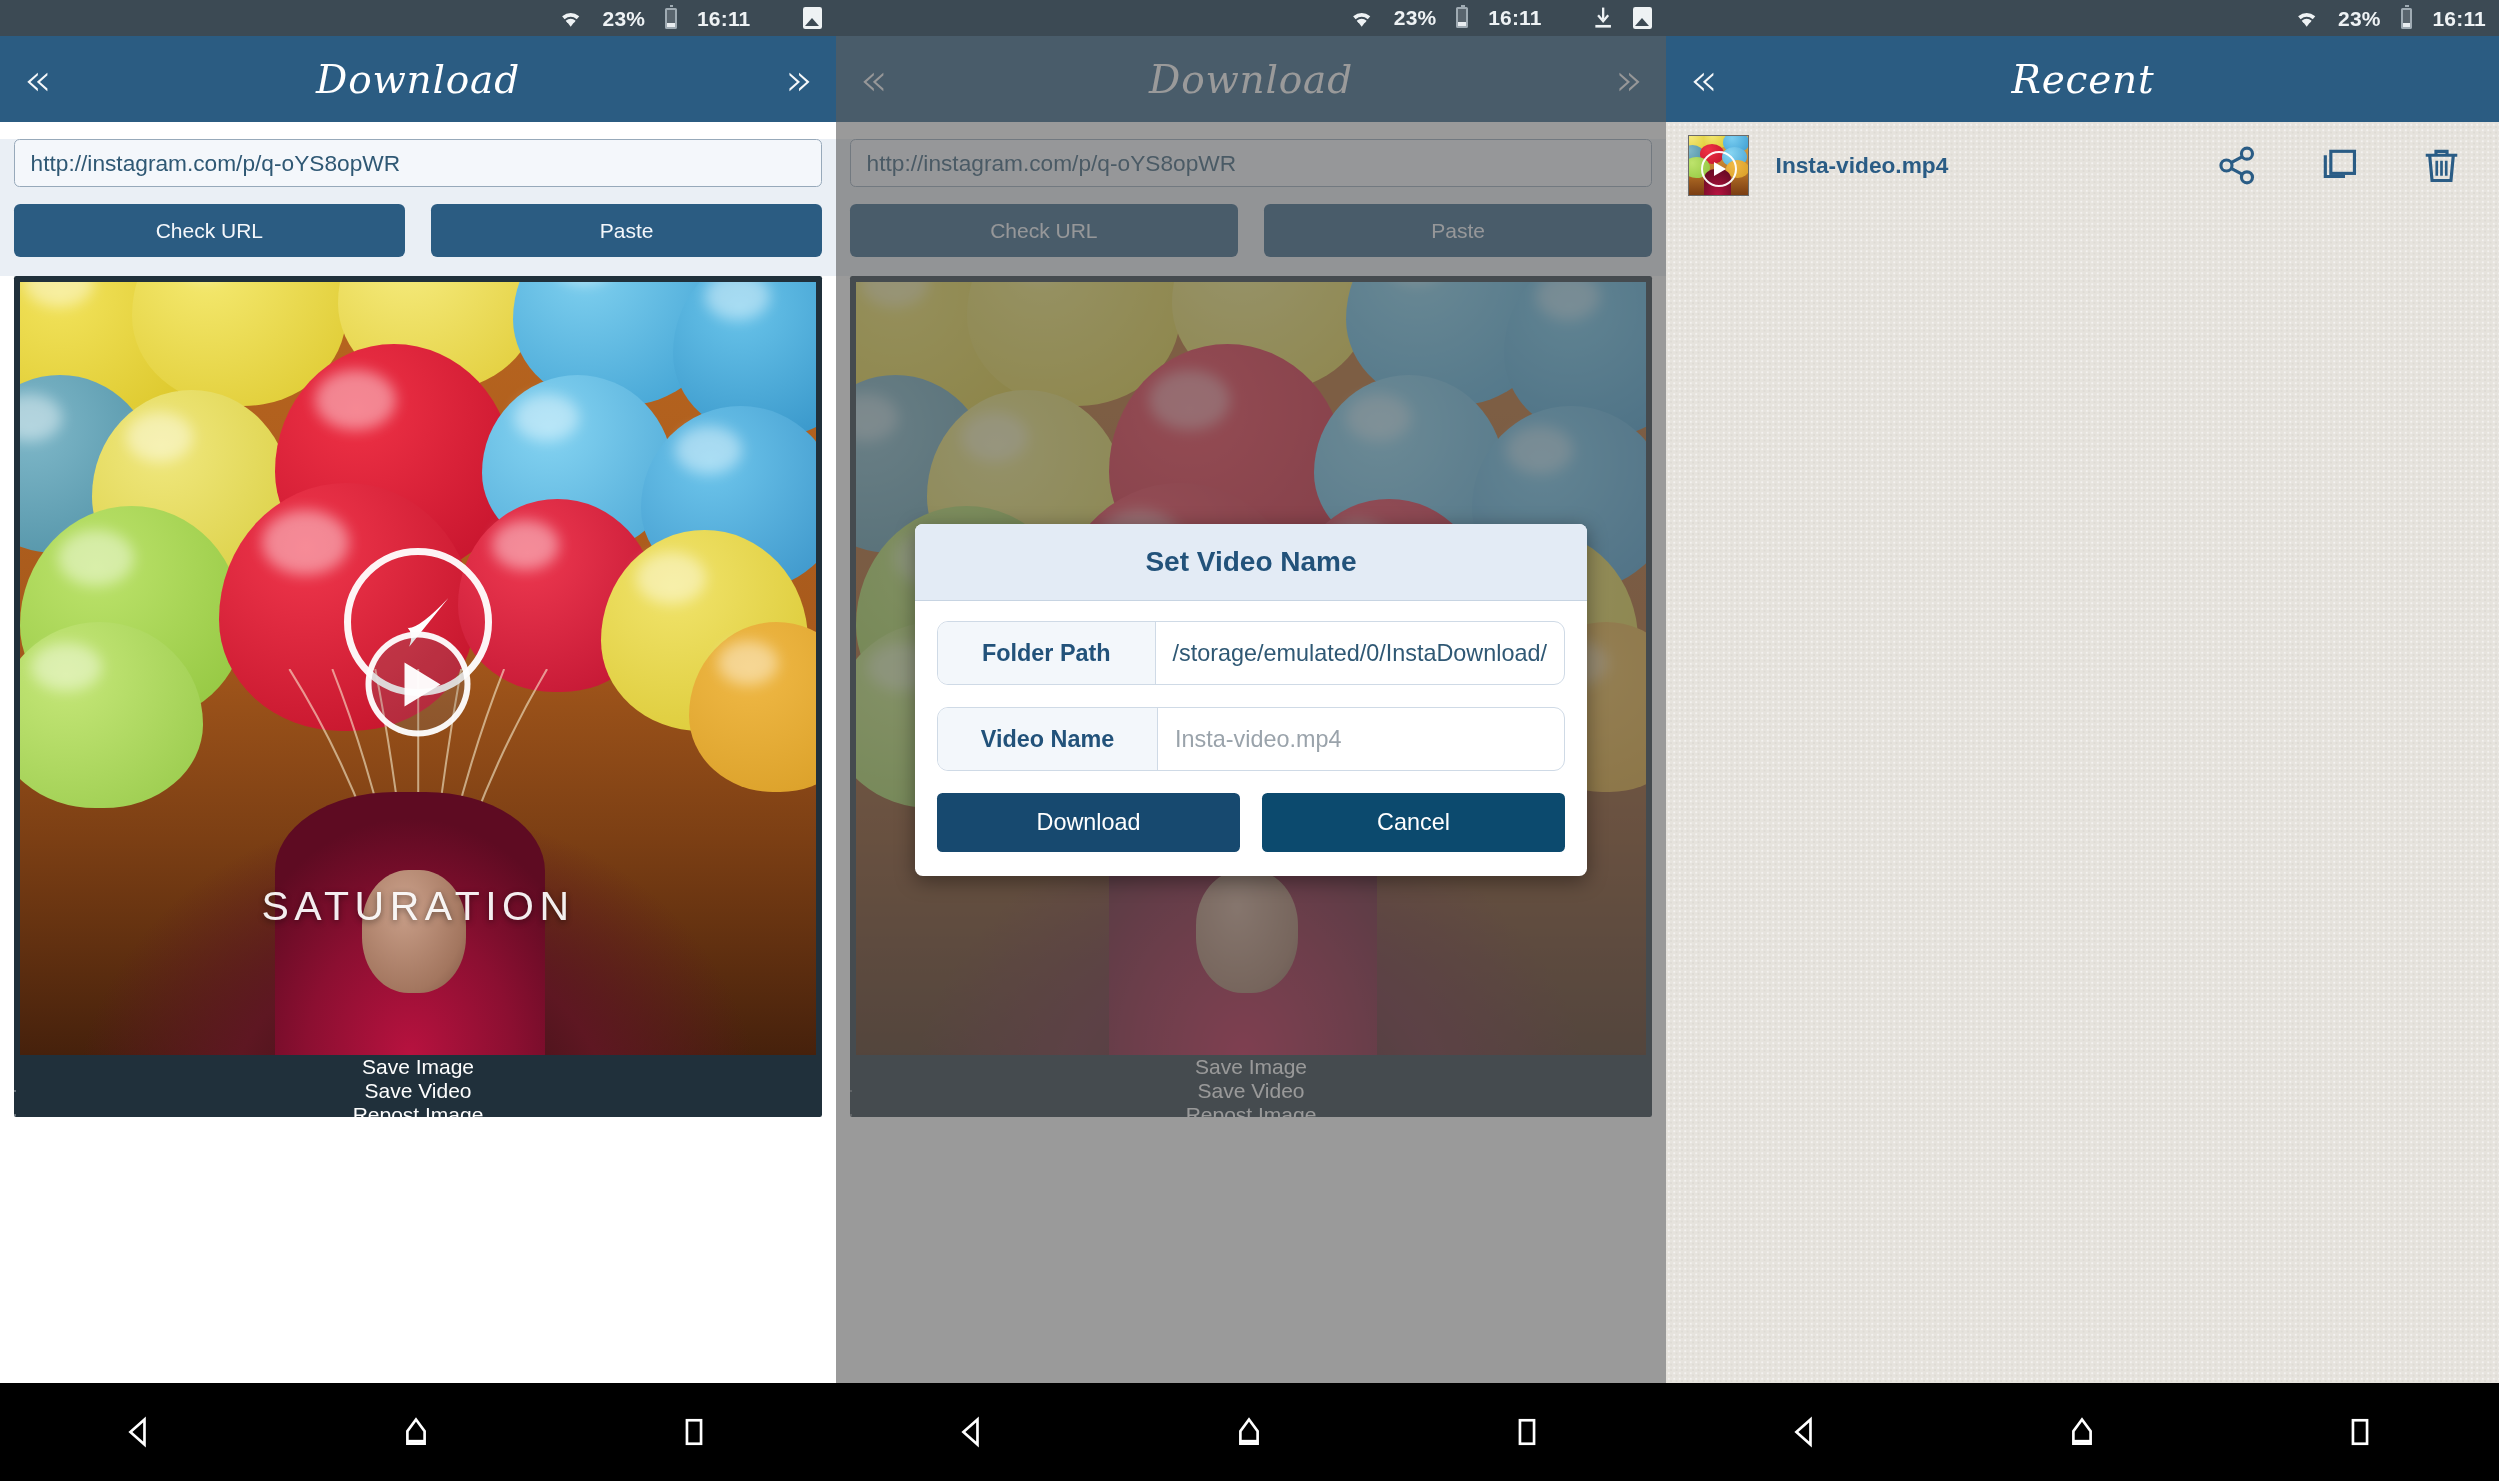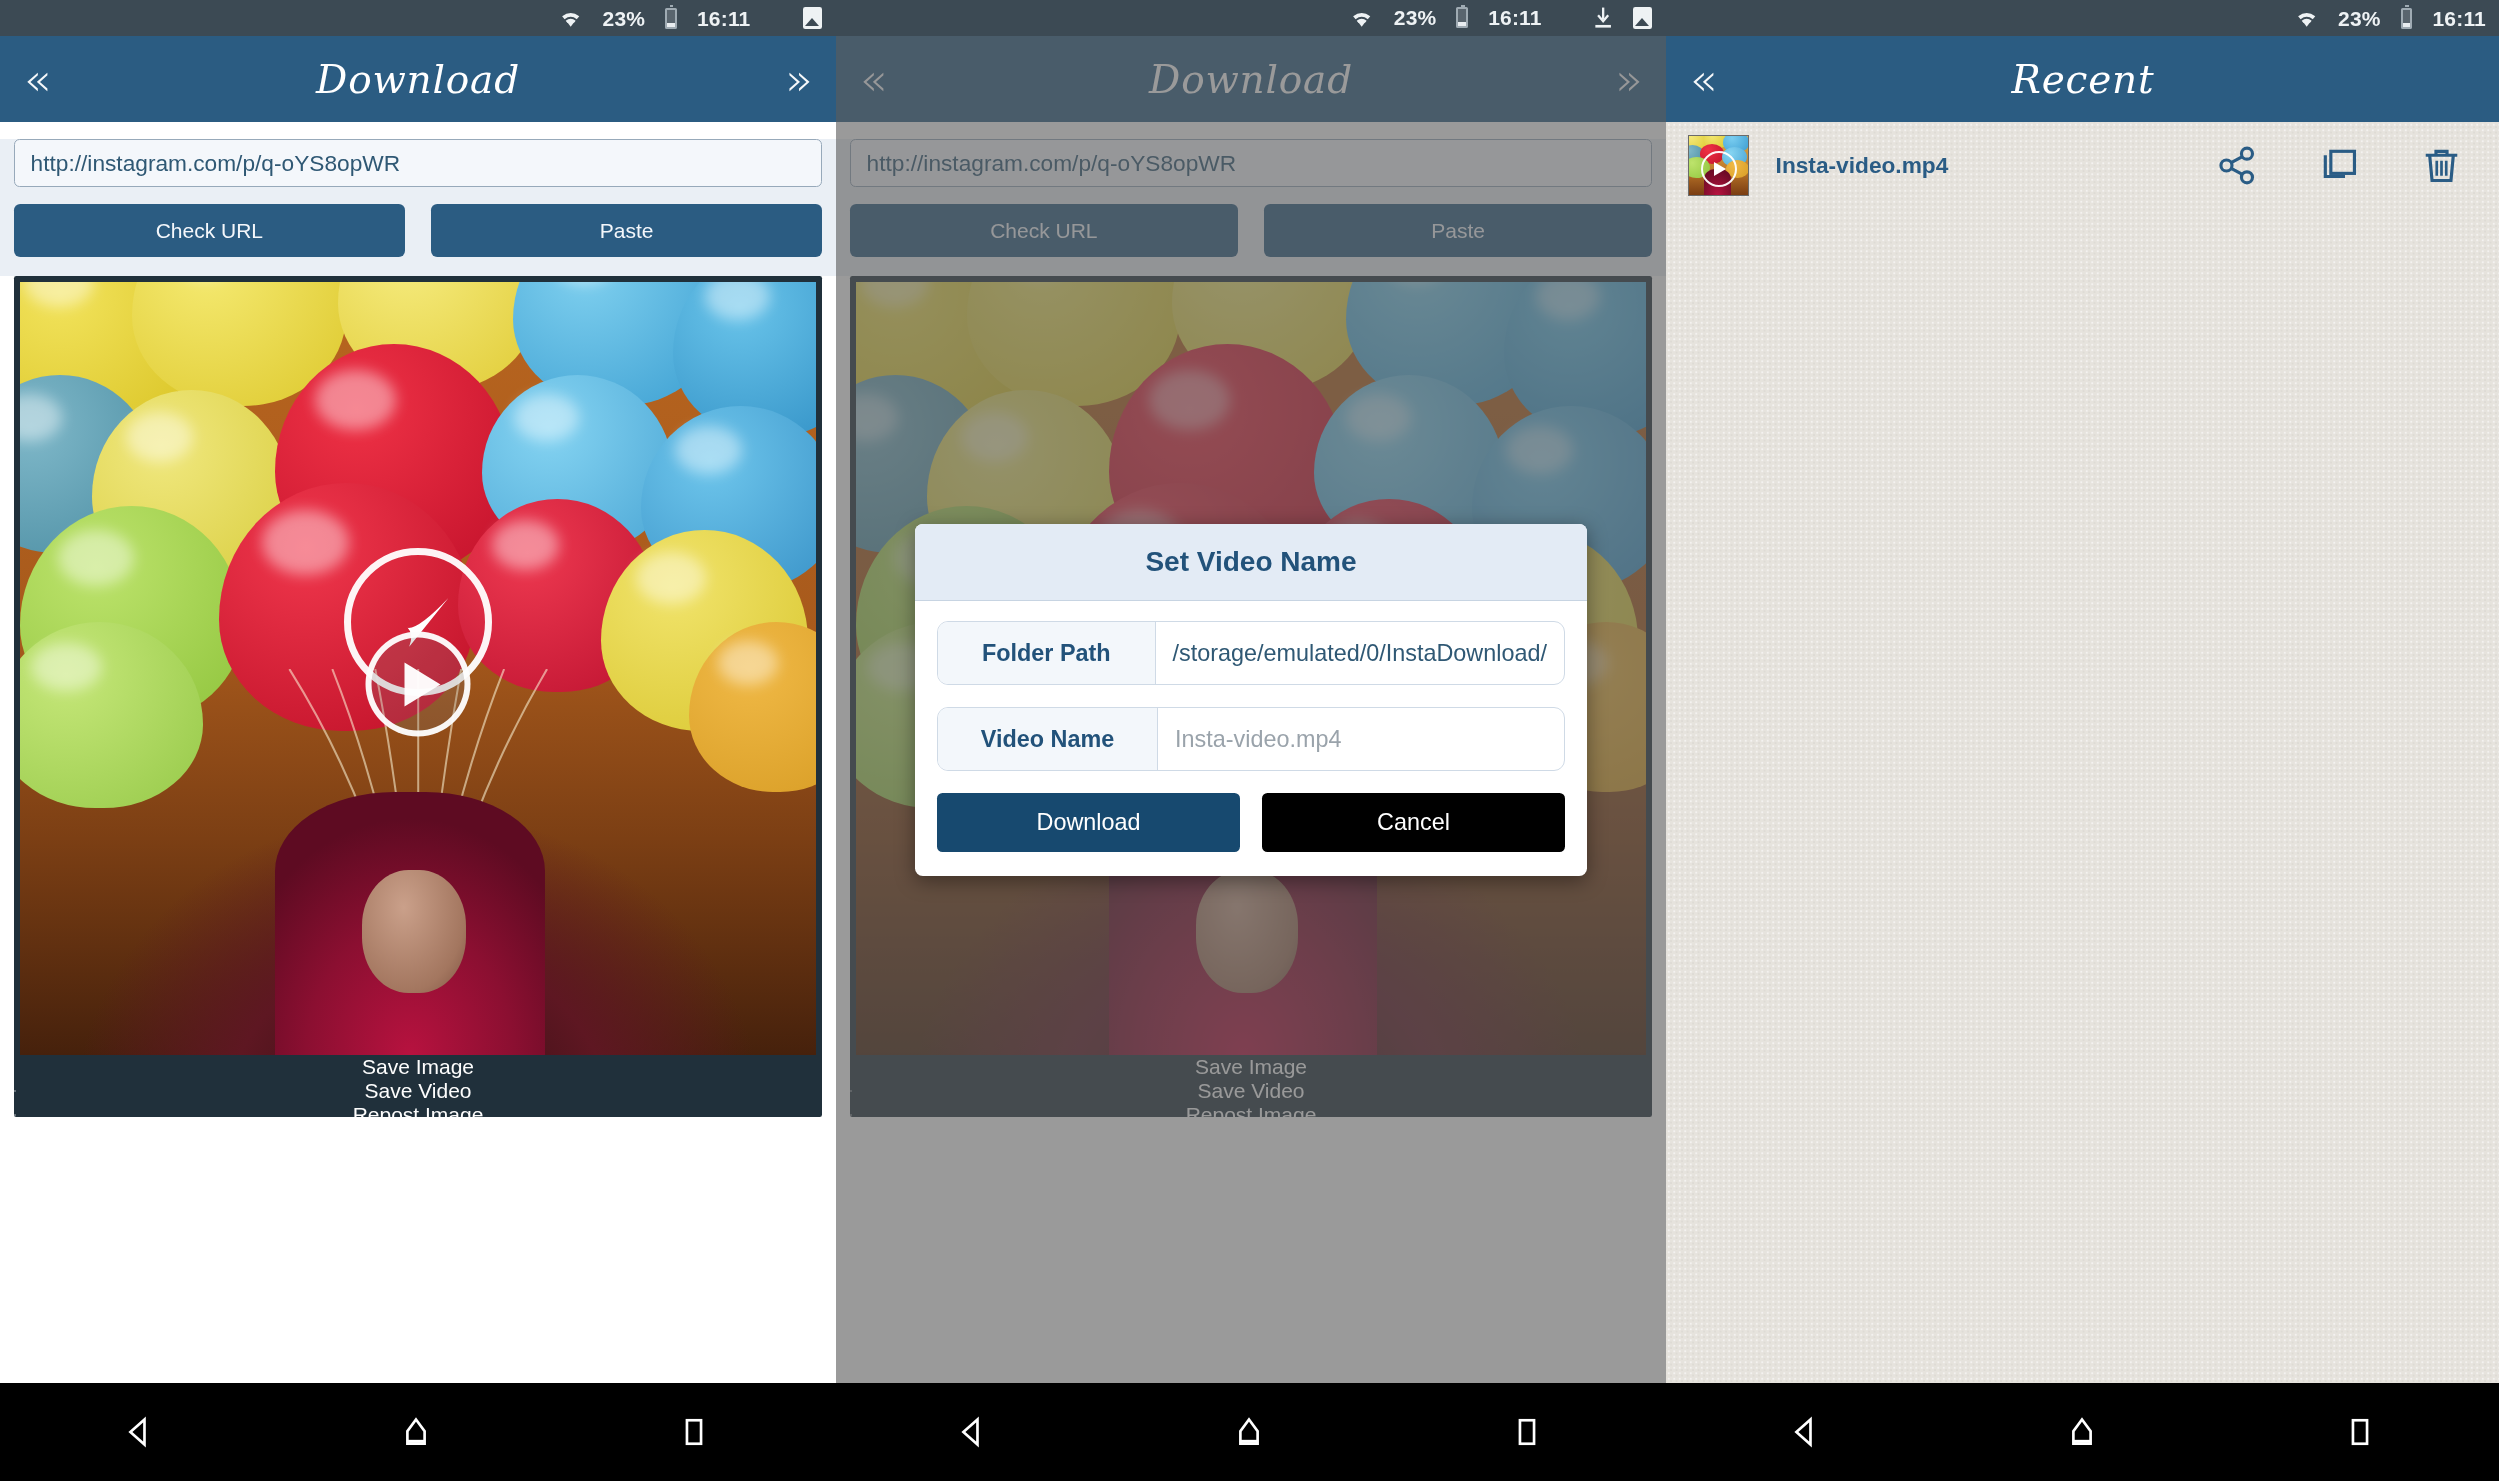--- a/index.html
+++ b/index.html
@@ -280,21 +280,21 @@
   .dlg-value.ph { color: #9aa3ab; }
   .dlg-btns { display: flex; gap: 22px; margin-top: 3.1px; }
   .dlg-btn {
     flex: 1; height: 59px;
     border-radius: 5.5px;
     display: flex; align-items: center; justify-content: center;
     color: #fff; font-size: 23.4px;
     font-family: "Liberation Sans", sans-serif;
   }
   .dlg-btn.primary { background: #17496f; }
-  .dlg-btn.secondary { background: #000000; text-align: center; }
+  .dlg-btn.secondary { background: #0c4a6e; text-align: center; }
 
   
   .recent-body {
     background: #e6e3dd;
     height: calc(100% - 86px);
     position: relative;
   }
   .recent-body::before {
     content: "";
     position: absolute; inset: 0;
@@ -412,20 +412,88 @@
         <span class="sb-text">23%</span>
         <span class="batt-ico"></span>
         <span class="sb-text">16:11</span>
       </div>
     </div>
   </div>
 
   <div class="panels">
 
     <div class="panel p1">
+      <div class="appbar">
+        <span class="chev left">«</span>
+        <span class="title">Download</span>
+        <span class="chev right">»</span>
+      </div>
+
+      <div class="body-area">
+        <div class="url-input" title="Enter Instagram URL">http://instagram.com/p/q-oYS8opWR</div>
+        <div class="btn-row">
+          <div class="btn">Check URL</div>
+          <div class="btn">Paste</div>
+        </div>
+      </div>
+
+      <div class="card-wrap">
+        <div class="media-card">
+          <div class="media-img">
+            <div class="balloons">
+              <div class="bg-fill"></div>
+              <div class="bl" style="left:-4%;top:-6%;width:26%;height:25%;background:radial-gradient(circle at 35% 30%,#f2e35c,#d9c323);"></div>
+              <div class="bl" style="left:14%;top:-10%;width:27%;height:26%;background:radial-gradient(circle at 35% 30%,#f5ea72,#ddc82c);"></div>
+              <div class="bl" style="left:40%;top:-11%;width:25%;height:25%;background:radial-gradient(circle at 35% 30%,#f6ec80,#e0cb35);"></div>
+              <div class="bl" style="left:62%;top:-9%;width:26%;height:25%;background:radial-gradient(circle at 35% 30%,#7fd0ef,#3b9ed1);"></div>
+              <div class="bl" style="left:82%;top:-4%;width:24%;height:24%;background:radial-gradient(circle at 35% 30%,#69c4ea,#2f8ec4);"></div>
+              <div class="bl" style="left:-7%;top:12%;width:24%;height:23%;background:radial-gradient(circle at 35% 30%,#7fb8c9,#4a8ca1);"></div>
+              <div class="bl" style="left:9%;top:14%;width:25%;height:25%;background:radial-gradient(circle at 35% 30%,#f0e87f,#d8cc3c);"></div>
+              <div class="bl" style="left:32%;top:8%;width:30%;height:30%;background:radial-gradient(circle at 34% 28%,#ef3246,#c1102a);"></div>
+              <div class="bl" style="left:58%;top:12%;width:24%;height:23%;background:radial-gradient(circle at 35% 30%,#85d4f2,#4aa5d4);"></div>
+              <div class="bl" style="left:78%;top:16%;width:25%;height:24%;background:radial-gradient(circle at 35% 30%,#6ec6ec,#3790c6);"></div>
+              <div class="bl" style="left:0%;top:29%;width:28%;height:28%;background:radial-gradient(circle at 34% 28%,#bde36c,#8fc43c);"></div>
+              <div class="bl" style="left:25%;top:26%;width:32%;height:32%;background:radial-gradient(circle at 34% 26%,#f0374c,#bd0f27);"></div>
+              <div class="bl" style="left:55%;top:28%;width:25%;height:25%;background:radial-gradient(circle at 35% 28%,#ee3950,#bd1230);"></div>
+              <div class="bl" style="left:73%;top:32%;width:26%;height:26%;background:radial-gradient(circle at 35% 28%,#f1e46c,#d9c62f);"></div>
+              <div class="bl" style="left:-3%;top:44%;width:26%;height:24%;background:radial-gradient(circle at 34% 28%,#c6e779,#96c949);"></div>
+              <div class="bl" style="left:84%;top:44%;width:22%;height:22%;background:radial-gradient(circle at 35% 28%,#f0b946,#d79c24);"></div>
+              <svg class="strings" viewBox="0 0 100 100" preserveAspectRatio="none">
+                <g stroke="rgba(255,250,220,.55)" stroke-width=".7" fill="none">
+                  <path d="M5 0 Q40 45 50 100"></path>
+                    <path d="M20 0 Q42 45 50 100"></path>
+                  <path d="M35 0 Q46 45 50 100"></path>
+                    <path d="M50 0 Q50 50 50 100"></path>
+                  <path d="M65 0 Q55 45 50 100"></path>
+                    <path d="M80 0 Q58 45 50 100"></path>
+                  <path d="M95 0 Q62 45 50 100"></path>
+                </g>
+              </svg>
+              <div class="dress"></div>
+              <div class="arm"></div>
+            </div>
+            <div class="sat-text">SATURATION</div>
+            <div class="big-ring"></div>
+            <svg class="cursor-arrow" viewBox="0 0 130 130">
+              <path d="M96 24 L46 86 Q52 70 44 62 Q58 64 96 24 Z" fill="#ffffff"></path>
+            </svg>
+            <div class="play-circle">
+              <span class="play-tri"></span>
+            </div>
+          </div>
+          <div class="card-actions">
+            <div class="act">Save Image</div>
+            <div class="act">Save Video</div>
+            <div class="act">Repost Image</div>
+          </div>
+        </div>
+      </div>
+    </div>
+
+    <div class="panel p2">
       <div class="appbar">
         <span class="chev left">«</span>
         <span class="title">Download</span>
         <span class="chev right">»</span>
       </div>
 
       <div class="body-area">
         <div class="url-input" title="Enter Instagram URL">http://instagram.com/p/q-oYS8opWR</div>
         <div class="btn-row">
           <div class="btn">Check URL</div>
@@ -476,87 +544,20 @@
               <span class="play-tri"></span>
             </div>
           </div>
           <div class="card-actions">
             <div class="act">Save Image</div>
             <div class="act">Save Video</div>
             <div class="act">Repost Image</div>
           </div>
         </div>
       </div>
-    </div>
-
-    <div class="panel p2">
-      <div class="appbar">
-        <span class="chev left">«</span>
-        <span class="title">Download</span>
-        <span class="chev right">»</span>
-      </div>
-
-      <div class="body-area">
-        <div class="url-input" title="Enter Instagram URL">http://instagram.com/p/q-oYS8opWR</div>
-        <div class="btn-row">
-          <div class="btn">Check URL</div>
-          <div class="btn">Paste</div>
-        </div>
-      </div>
-
-      <div class="card-wrap">
-        <div class="media-card">
-          <div class="media-img">
-            <div class="balloons">
-              <div class="bg-fill"></div>
-              <div class="bl" style="left:-4%;top:-6%;width:26%;height:25%;background:radial-gradient(circle at 35% 30%,#f2e35c,#d9c323);"></div>
-              <div class="bl" style="left:14%;top:-10%;width:27%;height:26%;background:radial-gradient(circle at 35% 30%,#f5ea72,#ddc82c);"></div>
-              <div class="bl" style="left:40%;top:-11%;width:25%;height:25%;background:radial-gradient(circle at 35% 30%,#f6ec80,#e0cb35);"></div>
-              <div class="bl" style="left:62%;top:-9%;width:26%;height:25%;background:radial-gradient(circle at 35% 30%,#7fd0ef,#3b9ed1);"></div>
-              <div class="bl" style="left:82%;top:-4%;width:24%;height:24%;background:radial-gradient(circle at 35% 30%,#69c4ea,#2f8ec4);"></div>
-              <div class="bl" style="left:-7%;top:12%;width:24%;height:23%;background:radial-gradient(circle at 35% 30%,#7fb8c9,#4a8ca1);"></div>
-              <div class="bl" style="left:9%;top:14%;width:25%;height:25%;background:radial-gradient(circle at 35% 30%,#f0e87f,#d8cc3c);"></div>
-              <div class="bl" style="left:32%;top:8%;width:30%;height:30%;background:radial-gradient(circle at 34% 28%,#ef3246,#c1102a);"></div>
-              <div class="bl" style="left:58%;top:12%;width:24%;height:23%;background:radial-gradient(circle at 35% 30%,#85d4f2,#4aa5d4);"></div>
-              <div class="bl" style="left:78%;top:16%;width:25%;height:24%;background:radial-gradient(circle at 35% 30%,#6ec6ec,#3790c6);"></div>
-              <div class="bl" style="left:0%;top:29%;width:28%;height:28%;background:radial-gradient(circle at 34% 28%,#bde36c,#8fc43c);"></div>
-              <div class="bl" style="left:25%;top:26%;width:32%;height:32%;background:radial-gradient(circle at 34% 26%,#f0374c,#bd0f27);"></div>
-              <div class="bl" style="left:55%;top:28%;width:25%;height:25%;background:radial-gradient(circle at 35% 28%,#ee3950,#bd1230);"></div>
-              <div class="bl" style="left:73%;top:32%;width:26%;height:26%;background:radial-gradient(circle at 35% 28%,#f1e46c,#d9c62f);"></div>
-              <div class="bl" style="left:-3%;top:44%;width:26%;height:24%;background:radial-gradient(circle at 34% 28%,#c6e779,#96c949);"></div>
-              <div class="bl" style="left:84%;top:44%;width:22%;height:22%;background:radial-gradient(circle at 35% 28%,#f0b946,#d79c24);"></div>
-              <svg class="strings" viewBox="0 0 100 100" preserveAspectRatio="none">
-                <g stroke="rgba(255,250,220,.55)" stroke-width=".7" fill="none">
-                  <path d="M5 0 Q40 45 50 100"></path>
-                    <path d="M20 0 Q42 45 50 100"></path>
-                  <path d="M35 0 Q46 45 50 100"></path>
-                    <path d="M50 0 Q50 50 50 100"></path>
-                  <path d="M65 0 Q55 45 50 100"></path>
-                    <path d="M80 0 Q58 45 50 100"></path>
-                  <path d="M95 0 Q62 45 50 100"></path>
-                </g>
-              </svg>
-              <div class="dress"></div>
-              <div class="arm"></div>
-            </div>
-            <div class="big-ring"></div>
-            <svg class="cursor-arrow" viewBox="0 0 130 130">
-              <path d="M96 24 L46 86 Q52 70 44 62 Q58 64 96 24 Z" fill="#ffffff"></path>
-            </svg>
-            <div class="play-circle">
-              <span class="play-tri"></span>
-            </div>
-          </div>
-          <div class="card-actions">
-            <div class="act">Save Image</div>
-            <div class="act">Save Video</div>
-            <div class="act">Repost Image</div>
-          </div>
-        </div>
-      </div>
 
       <div class="scrim"></div>
 
       <div class="dialog">
         <div class="dlg-head">Set Video Name</div>
         <div class="dlg-body">
           <div class="dlg-row">
             <div class="dlg-label">Folder Path</div>
             <div class="dlg-value">/storage/emulated/0/InstaDownload/</div>
           </div>

